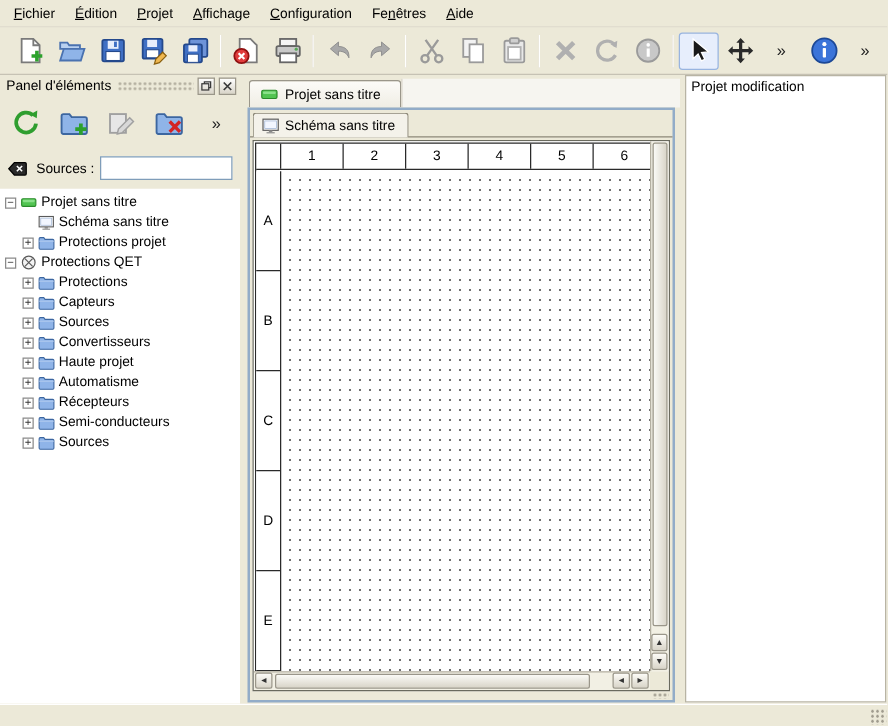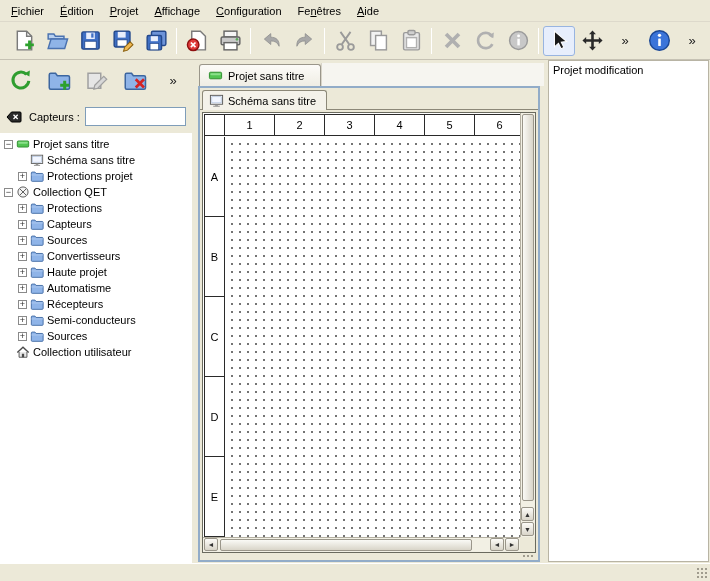--- a/index.html
+++ b/index.html
@@ -276,20 +276,39 @@
         </span>
       </div>
       <div class="tb-btn">
         <span class="chev">»</span>
       </div>
     </div>
 
   <div class="main">
 
     <div class="dock left">
+      <div class="dock-title">
+        <span class="dock-label">Panel d'éléments</span>
+        <span class="grip"></span>
+        <span class="dock-btn">
+            <span data-icon="float">
+              <svg viewBox="0 0 10 10">
+                <rect x="1.5" y="3" width="5.5" height="5" fill="none" stroke="#3a3a3a"></rect>
+                <path d="M3.5 3V1.5h5V6H7" fill="none" stroke="#3a3a3a"></path>
+              </svg>
+            </span>
+          </span>
+        <span class="dock-btn">
+            <span data-icon="closex">
+              <svg viewBox="0 0 10 10">
+                <path d="M2 2l6 6M8 2L2 8" stroke="#3a3a3a" stroke-width="1.4"></path>
+              </svg>
+            </span>
+          </span>
+      </div>
       <div class="panel-toolbar">
           <div class="pt-btn">
             <span class="ic">
               <svg viewBox="0 0 16 16">
                 <path d="M13.2 8.6a5.3 5.3 0 1 1-1.6-4.4" fill="none" stroke="#2f9e2f" stroke-width="2"></path>
                 <path d="M13.9 1.6l-.3 4.1-3.6-2z" fill="#2f9e2f"></path>
               </svg>
             </span>
           </div>
           <div class="pt-btn">
@@ -322,21 +341,21 @@
         </div>
       <div class="filter-row">
         <span class="filter-clear">
             <span data-icon="clear-filter">
               <svg viewBox="0 0 16 16">
                 <path d="M5.5 3h8.5a1 1 0 0 1 1 1v8a1 1 0 0 1-1 1H5.5L1 8z" fill="#2a2a2a" stroke="#000"></path>
                 <path d="M7.5 5.8L11.7 10M11.7 5.8L7.5 10" stroke="#fff" stroke-width="1.3"></path>
               </svg>
             </span>
           </span>
-        <span class="filter-label">Capteurs :</span>
+        <span class="filter-label">Sources :</span>
         <input class="filter-input" value="" style="">
       </div>
       <div class="tree">
           <div class="tree-row" style="padding-left: 4px;">
             <span class="expander">−</span>
             <span class="tree-ic">
               <svg viewBox="0 0 16 16">
                 <rect x="1.5" y="4.5" width="13" height="7" rx="1.2" fill="#52c452" stroke="#2a8a2a"></rect>
                 <rect x="2.5" y="5.5" width="11" height="2.2" rx="1" fill="#8ae08a"></rect>
               </svg>
@@ -366,21 +385,21 @@
             <span class="tree-label">Protections projet</span>
           </div>
           <div class="tree-row" style="padding-left: 4px;">
             <span class="expander">−</span>
             <span class="tree-ic">
               <svg viewBox="0 0 16 16">
                 <circle cx="8" cy="8" r="5.8" fill="#f4f4f4" stroke="#5a5a5a" stroke-width="1.1"></circle>
                 <path d="M4.5 4.5l7 7M11.5 4.5l-7 7" stroke="#5a5a5a" stroke-width="1.1"></path>
               </svg>
             </span>
-            <span class="tree-label">Collection QET</span>
+            <span class="tree-label">Protections QET</span>
           </div>
           <div class="tree-row" style="padding-left: 18px;">
             <span class="expander">+</span>
             <span class="tree-ic">
               <svg viewBox="0 0 16 16">
                 <path d="M1.5 4.5c0-.6.4-1 1-1h3.2l1.2 1.6h7.1c.6 0 1 .4 1 1v7c0 .6-.4 1-1 1H2.5c-.6 0-1-.4-1-1z" fill="#8fb4e8" stroke="#3c66a0"></path>
                 <path d="M1.5 6.8h13.5" stroke="#b8d0f0" stroke-width="0.8"></path>
               </svg>
             </span>
             <span class="tree-label">Protections</span>
@@ -457,31 +476,20 @@
           </div>
           <div class="tree-row" style="padding-left: 18px;">
             <span class="expander">+</span>
             <span class="tree-ic">
               <svg viewBox="0 0 16 16">
                 <path d="M1.5 4.5c0-.6.4-1 1-1h3.2l1.2 1.6h7.1c.6 0 1 .4 1 1v7c0 .6-.4 1-1 1H2.5c-.6 0-1-.4-1-1z" fill="#8fb4e8" stroke="#3c66a0"></path>
                 <path d="M1.5 6.8h13.5" stroke="#b8d0f0" stroke-width="0.8"></path>
               </svg>
             </span>
             <span class="tree-label">Sources</span>
-          </div>
-          <div class="tree-row" style="padding-left: 4px;">
-            <span class="expander-spacer"></span>
-            <span class="tree-ic">
-              <svg viewBox="0 0 16 16">
-                <path d="M1.5 8.5L8 2.5l6.5 6" fill="none" stroke="#4a4a4a" stroke-width="1.5"></path>
-                <path d="M3.5 8v6h9V8" fill="#e8e8e8" stroke="#4a4a4a"></path>
-                <rect x="6.7" y="10" width="2.6" height="4" fill="#4a4a4a"></rect>
-              </svg>
-            </span>
-            <span class="tree-label">Collection utilisateur</span>
           </div>
         </div>
     </div>
 
     <div class="splitter"></div>
 
     <div class="center">
       <div class="doc-tabbar">
         <div class="doc-tab active">
           <span class="tab-ic" data-icon="project">

